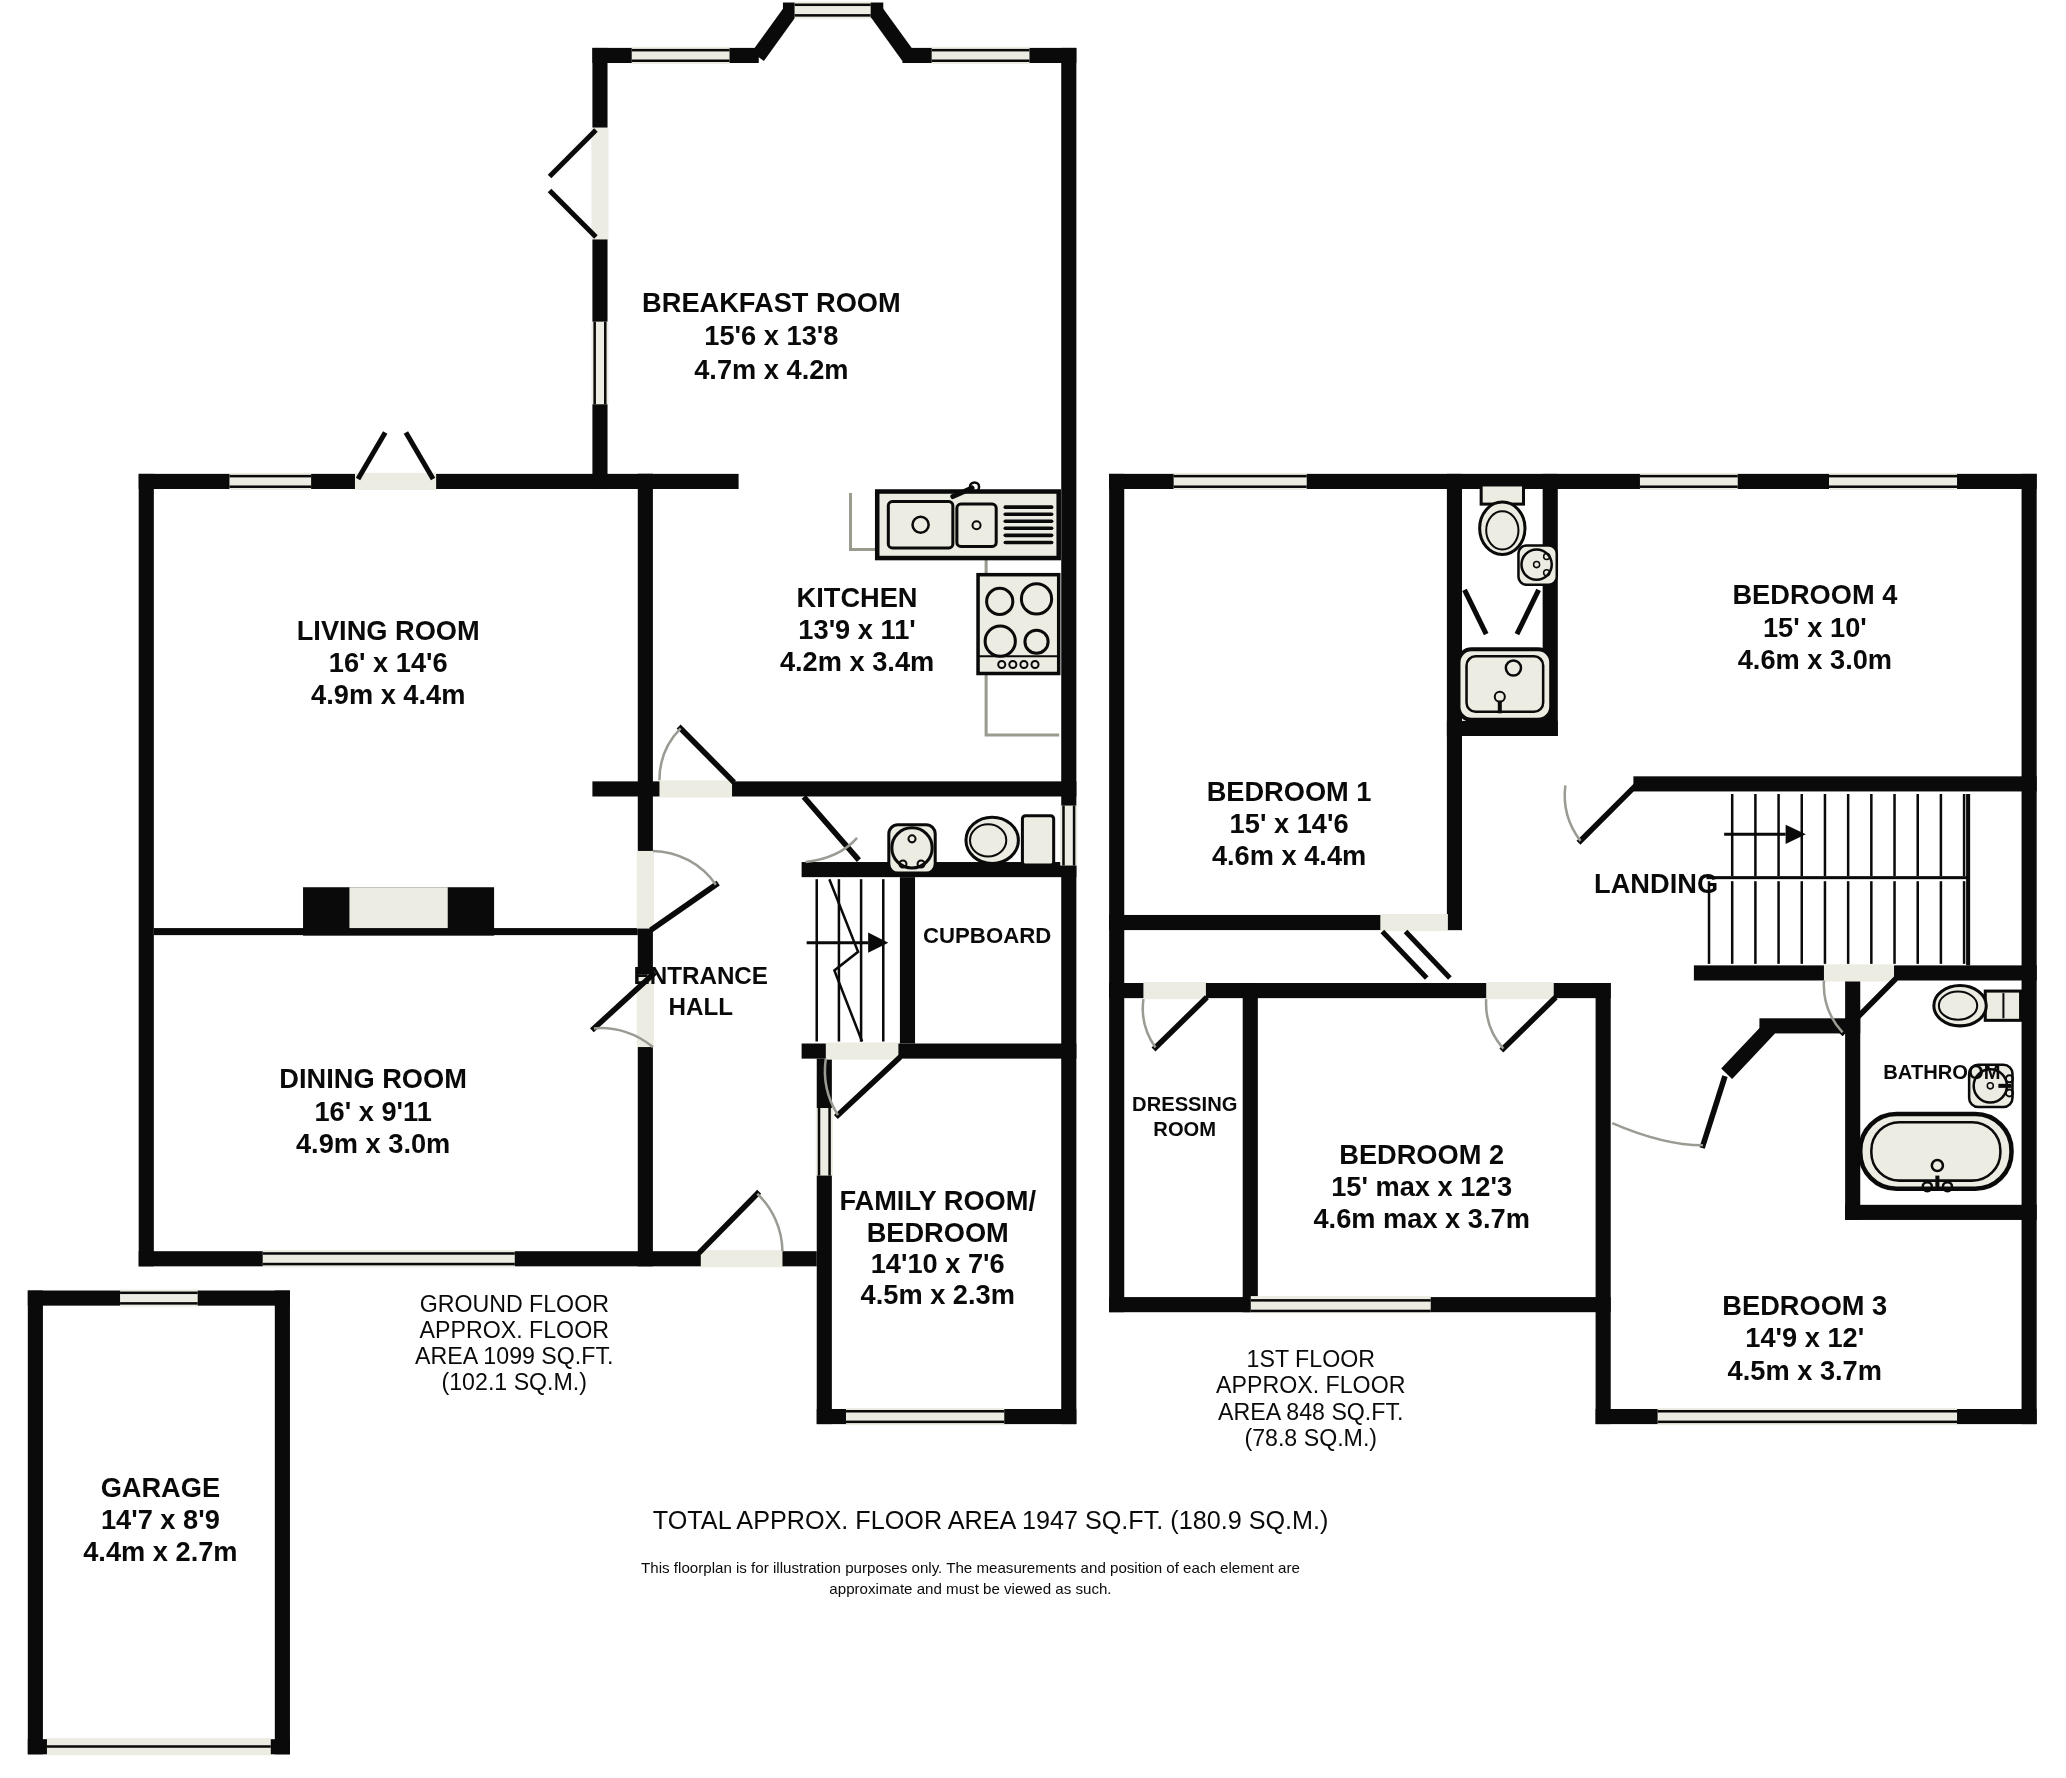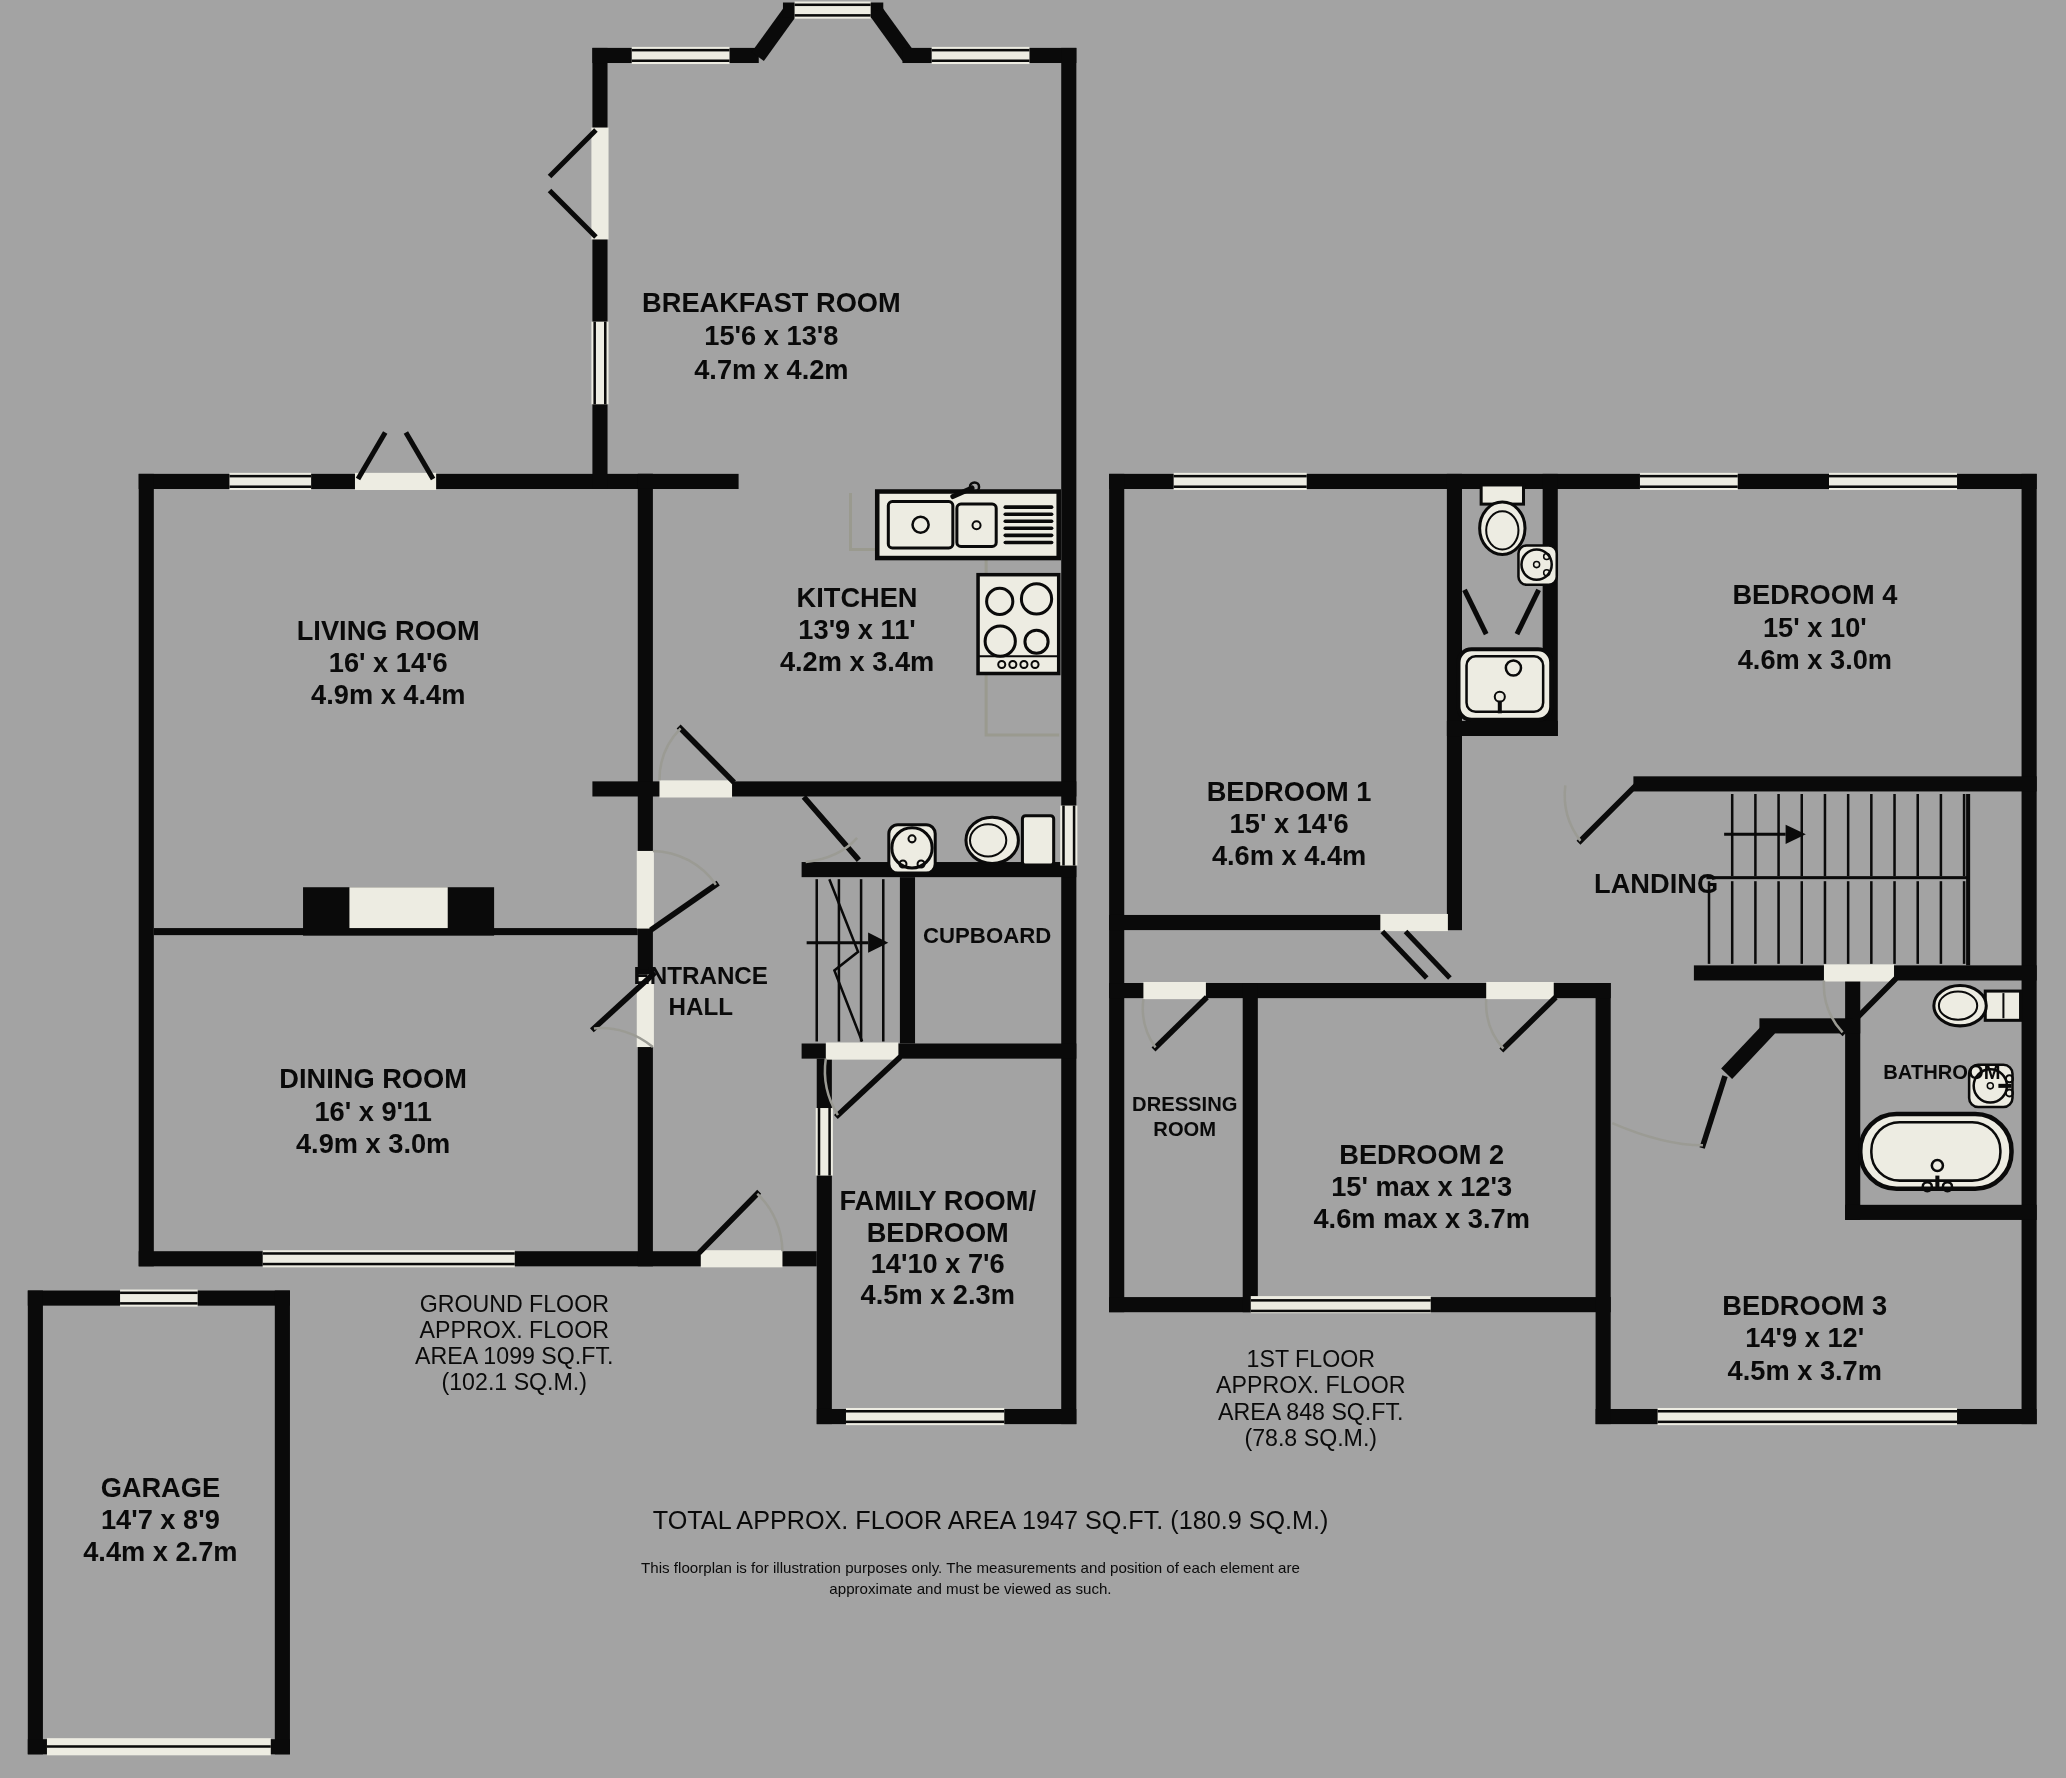--- a/index.html
+++ b/index.html
@@ -1,16 +1,16 @@
 <!DOCTYPE html>
 <html style="font-size:8px"><head>
 <meta charset="utf-8">
 <style>
   html,body{margin:0;padding:0;background:#edece2;}
-  .page{width:2066px;height:1778px;position:relative;background:#a3a3a3;}
+  .page{width:2066px;height:1778px;position:relative;background:#ffffff;}
   svg{display:block;}
   .w{fill:#0a0a0a;}
   .op{fill:#edece2;}
   .wl{fill:#0a0a0a;}
   .thin{fill:#0a0a0a;}
   .fx{fill:#edece2;stroke:#0a0a0a;}
   .fxn{fill:none;stroke:#0a0a0a;}
   .arc{fill:none;stroke:#9b9b94;stroke-width:5;}
   .leaf{stroke:#0a0a0a;stroke-width:11;fill:none;stroke-linecap:square;}
   .chev{stroke:#0a0a0a;stroke-width:10;fill:none;}

